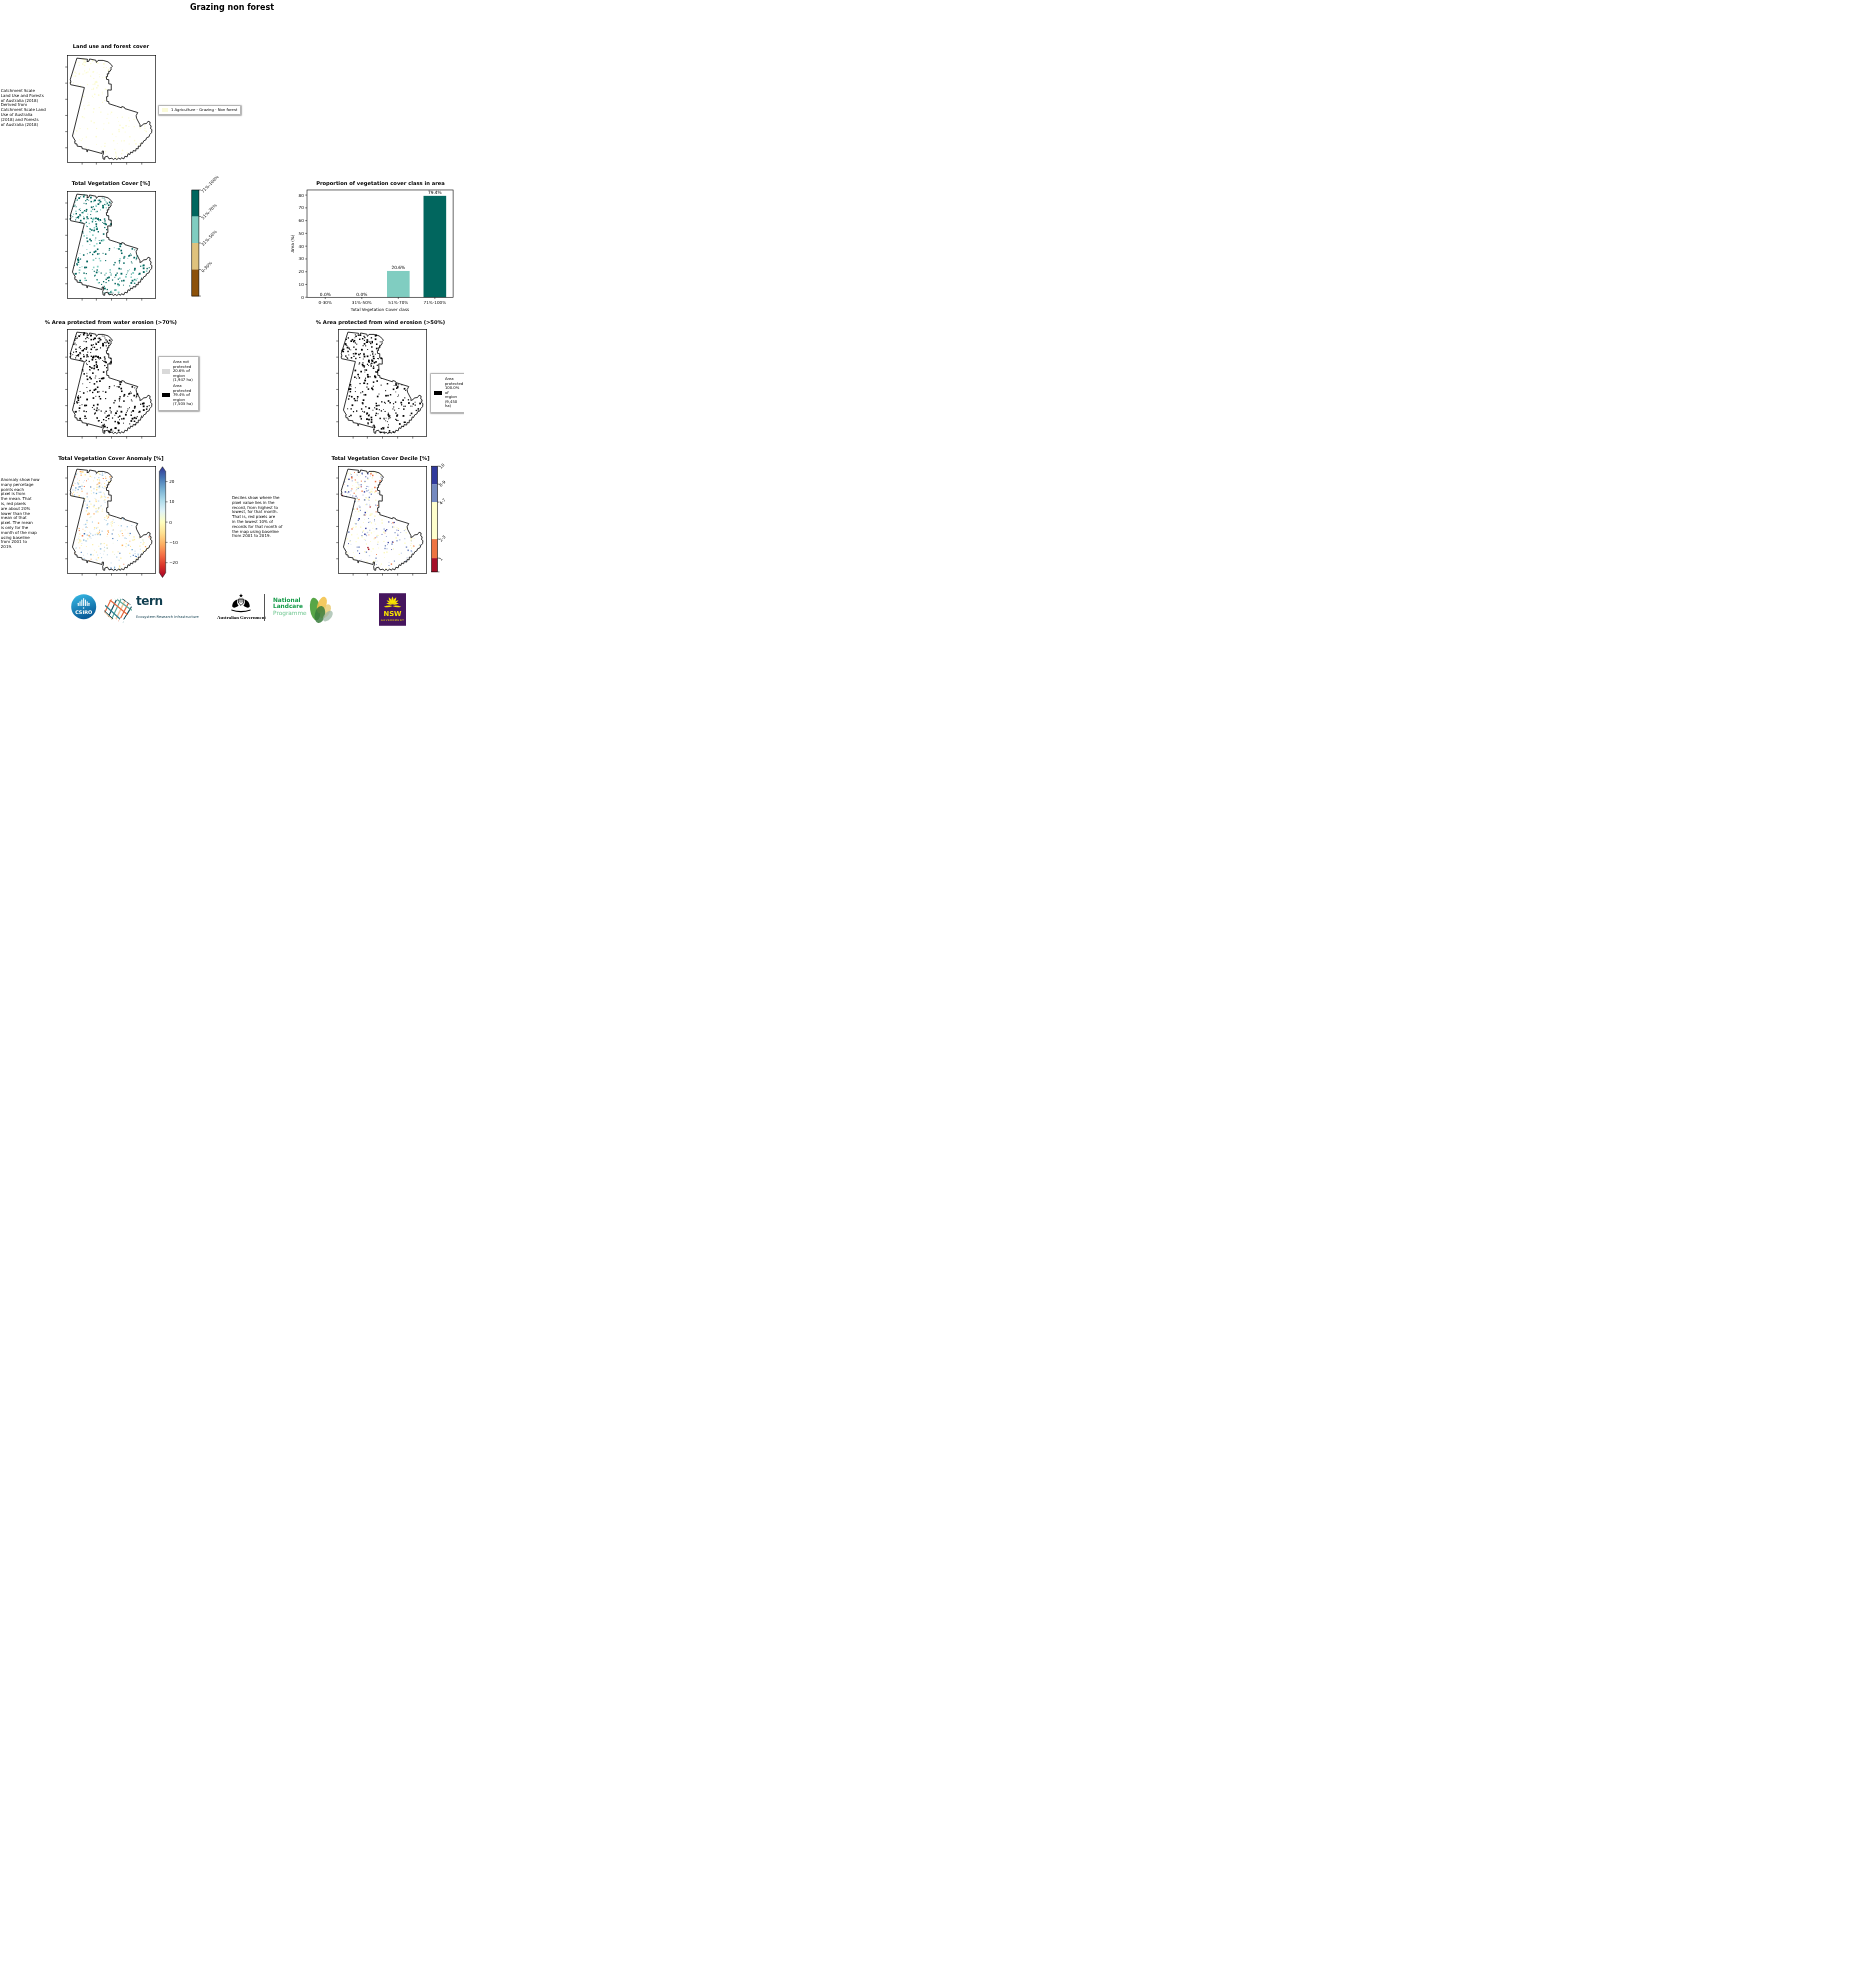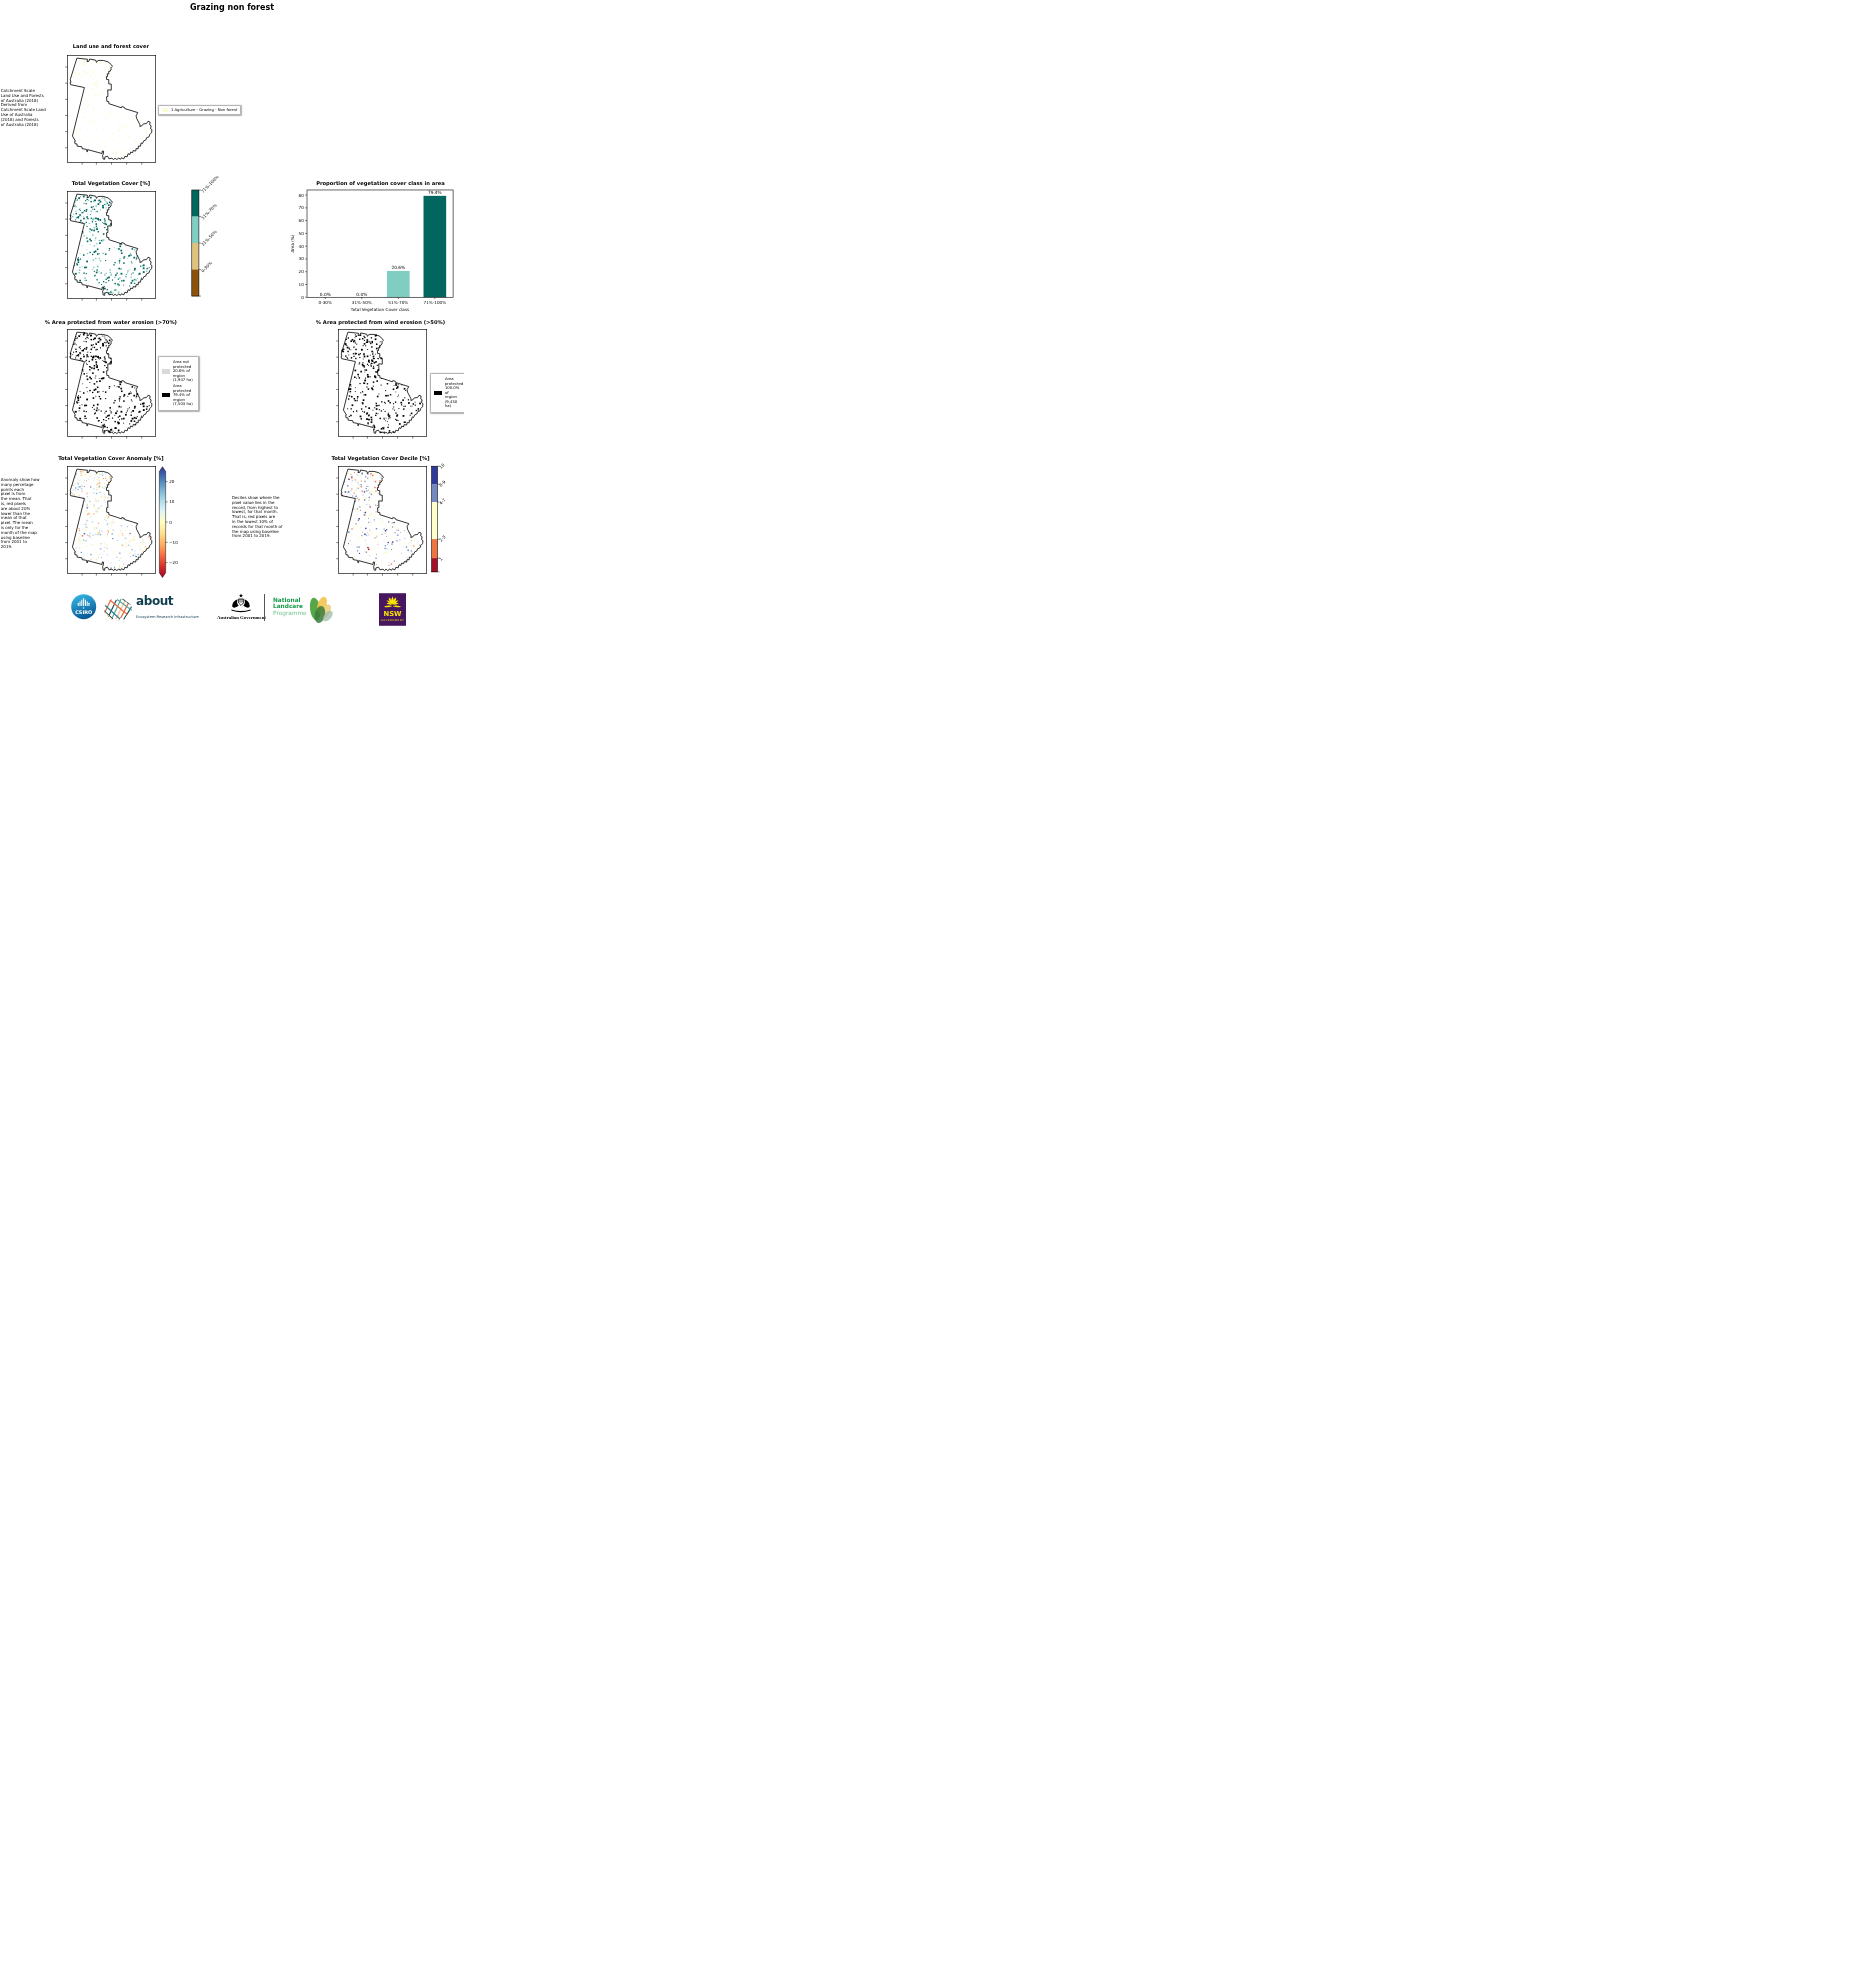--- a/index.html
+++ b/index.html
@@ -2068,21 +2068,21 @@
       <path d="M52,72 L80,26" stroke="#164f5e" stroke-width="3"></path>
       <path d="M4,40 L40,70" stroke="#f5c9a1" stroke-width="4"></path>
       <path d="M10,26 L56,68" stroke="#2e7f8f" stroke-width="3"></path>
       <path d="M22,12 L70,52" stroke="#e4693f" stroke-width="3"></path>
       <path d="M34,6 L80,40" stroke="#5aa99b" stroke-width="3"></path>
       <path d="M46,4 L78,26" stroke="#164f5e" stroke-width="2.5"></path>
       <path d="M2,34 L30,60" stroke="#164f5e" stroke-width="2.5"></path>
     </g>
   </svg>
 
-  <div class="abs logo-text-tern" style="left:136px;top:595px;">about</div>
+  <div class="abs logo-text-tern" style="left:136px;top:595px;">tern</div>
   <div class="abs logo-sub-tern" style="left:136px;top:615px;">Ecosystem Research Infrastructure</div>
 
   <svg class="abs" style="left:229px;top:593px;" width="24" height="20" viewBox="0 0 60 50">
     <g fill="#000">
       <path d="M30,1 L31.5,5 L35,5 L32.2,7.4 L33.3,11 L30,8.8 L26.7,11 L27.8,7.4 L25,5 L28.5,5 Z"></path>
       <path d="M24,15 h12 v10 l-6,6 l-6,-6 Z" fill="none" stroke="#000" stroke-width="2"></path>
       <path d="M27,15 v8 M30,15 v10 M33,15 v8" stroke="#000" stroke-width="1.2"></path>
       <path d="M8,34 C8,24 14,17 22,16 C19,21 20,27 24,31 C18,36 11,39 8,34 Z"></path>
       <path d="M52,34 C52,24 46,17 38,16 C41,21 40,27 36,31 C42,36 49,39 52,34 Z"></path>
       <path d="M6,41 Q30,49 54,41 L54,44 Q30,52 6,44 Z"></path>

